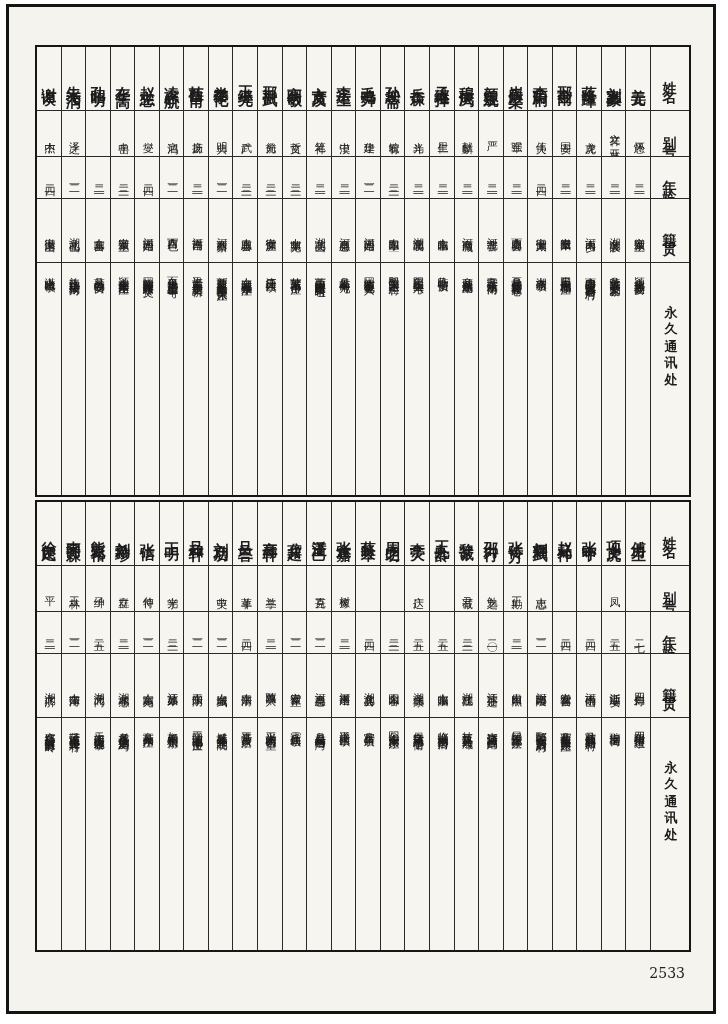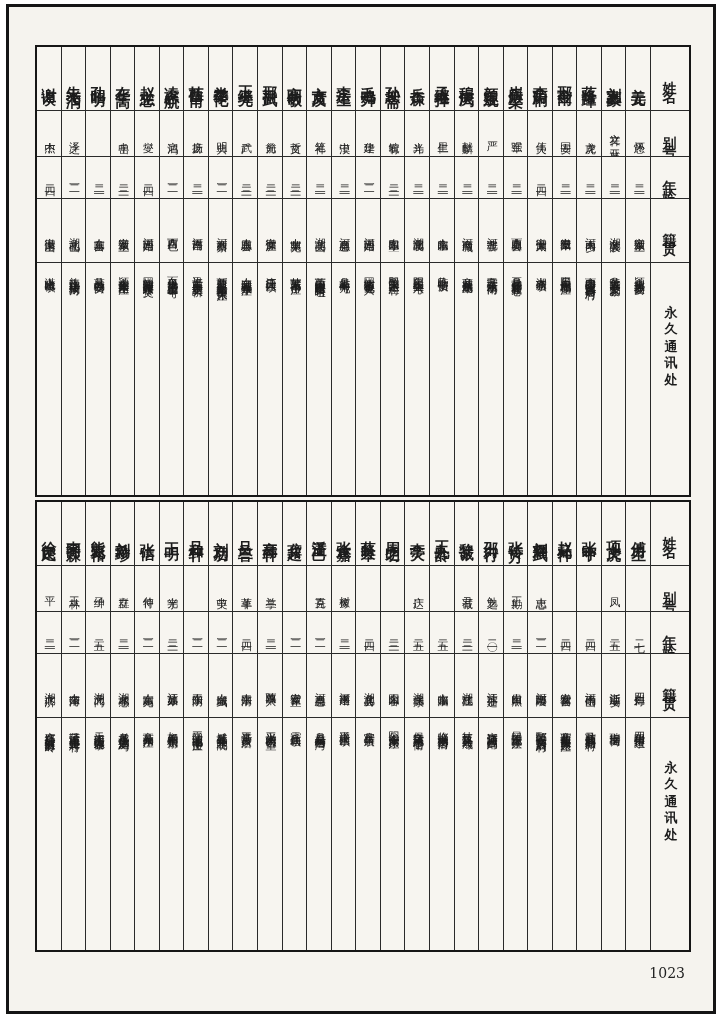--- a/index.html
+++ b/index.html
@@ -925,14 +925,14 @@
             <div class="cell c-native">
               <span class="v t-native">湖北广济</span>
             </div>
             <div class="cell c-addr">
               <span class="v t-addr">广济郑公塔马蚁河麻石岭</span>
             </div>
           </div>
         </div>
     </section>
   </div>
-  <div class="pageno">1023</div>
+  <div class="pageno">2533</div>
 </div>
 
 </body></html>

